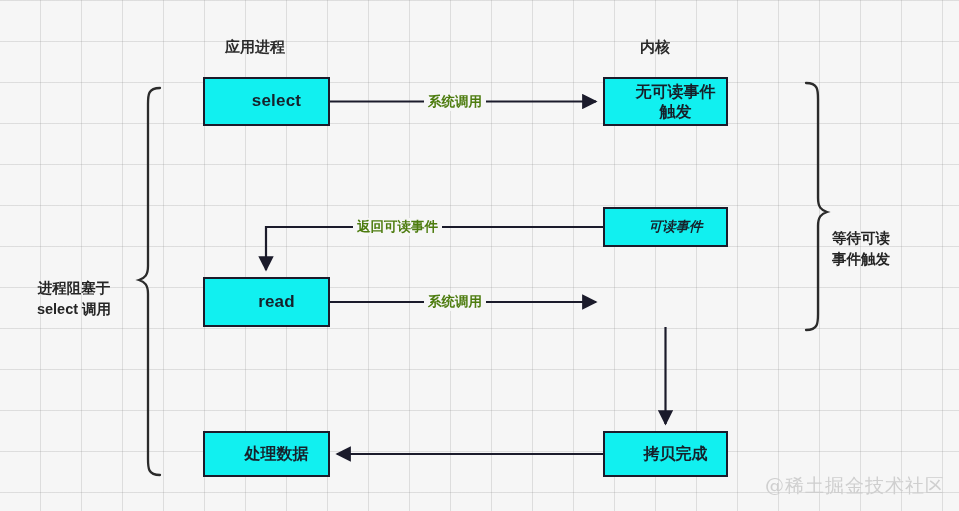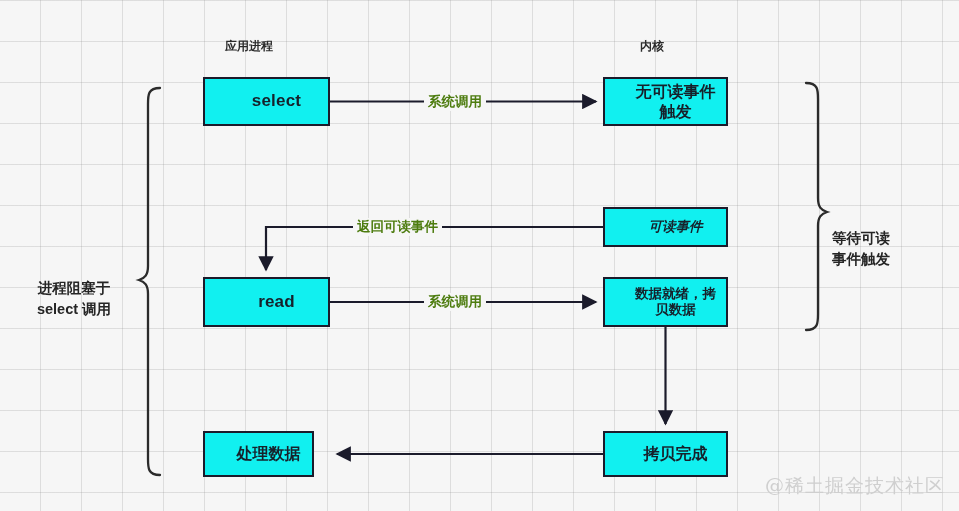--- a/index.html
+++ b/index.html
@@ -43,21 +43,21 @@
     line-height:1.22;
     z-index:3;
     padding-left:20px;
   }
   .node span{display:block;white-space:pre-line;}
   .node.en{font-size:17px;letter-spacing:.2px;}
   .node.cn-lg{font-size:16px;}
   .node.cn-sm{font-size:13.5px;}
   .hdr{
     position:absolute;
-    font-size:12px;font-weight:bold;color:#2b2b2b;
+    font-size:15px;font-weight:bold;color:#2b2b2b;
     z-index:3;white-space:nowrap;
   }
   .edge-label{
     position:absolute;
     font-size:13.5px;font-weight:bold;color:#4d7c0f;
     background:#f6f6f6;
     padding:0 4px;
     z-index:4;white-space:nowrap;
   }
   .brace-label{
@@ -125,26 +125,22 @@
   </div>
 
   <div class="node cn-sm" style="left:603px;top:207px;width:125px;height:40px;font-style:italic;">
     <span>可读事件</span>
   </div>
 
   <div class="node en" style="left:203px;top:277px;width:127px;height:50px;">
     <span>read</span>
   </div>
 
-  <div class="node cn-sm" style="left:603px;top:277px;width:125px;height:50px;">
-    <span>数据就绪，拷
-贝数据</span>
-  </div>
 
-  <div class="node cn-lg" style="left:203px;top:431px;width:111px;height:46px;">
+  <div class="node cn-lg" style="left:203px;top:431px;width:127px;height:46px;">
     <span>处理数据</span>
   </div>
 
   <div class="node cn-lg" style="left:603px;top:431px;width:125px;height:46px;">
     <span>拷贝完成</span>
   </div>
 
   <div class="edge-label" style="left:424px;top:93px;">系统调用</div>
   <div class="edge-label" style="left:353px;top:218px;">返回可读事件</div>
   <div class="edge-label" style="left:424px;top:293px;">系统调用</div>

